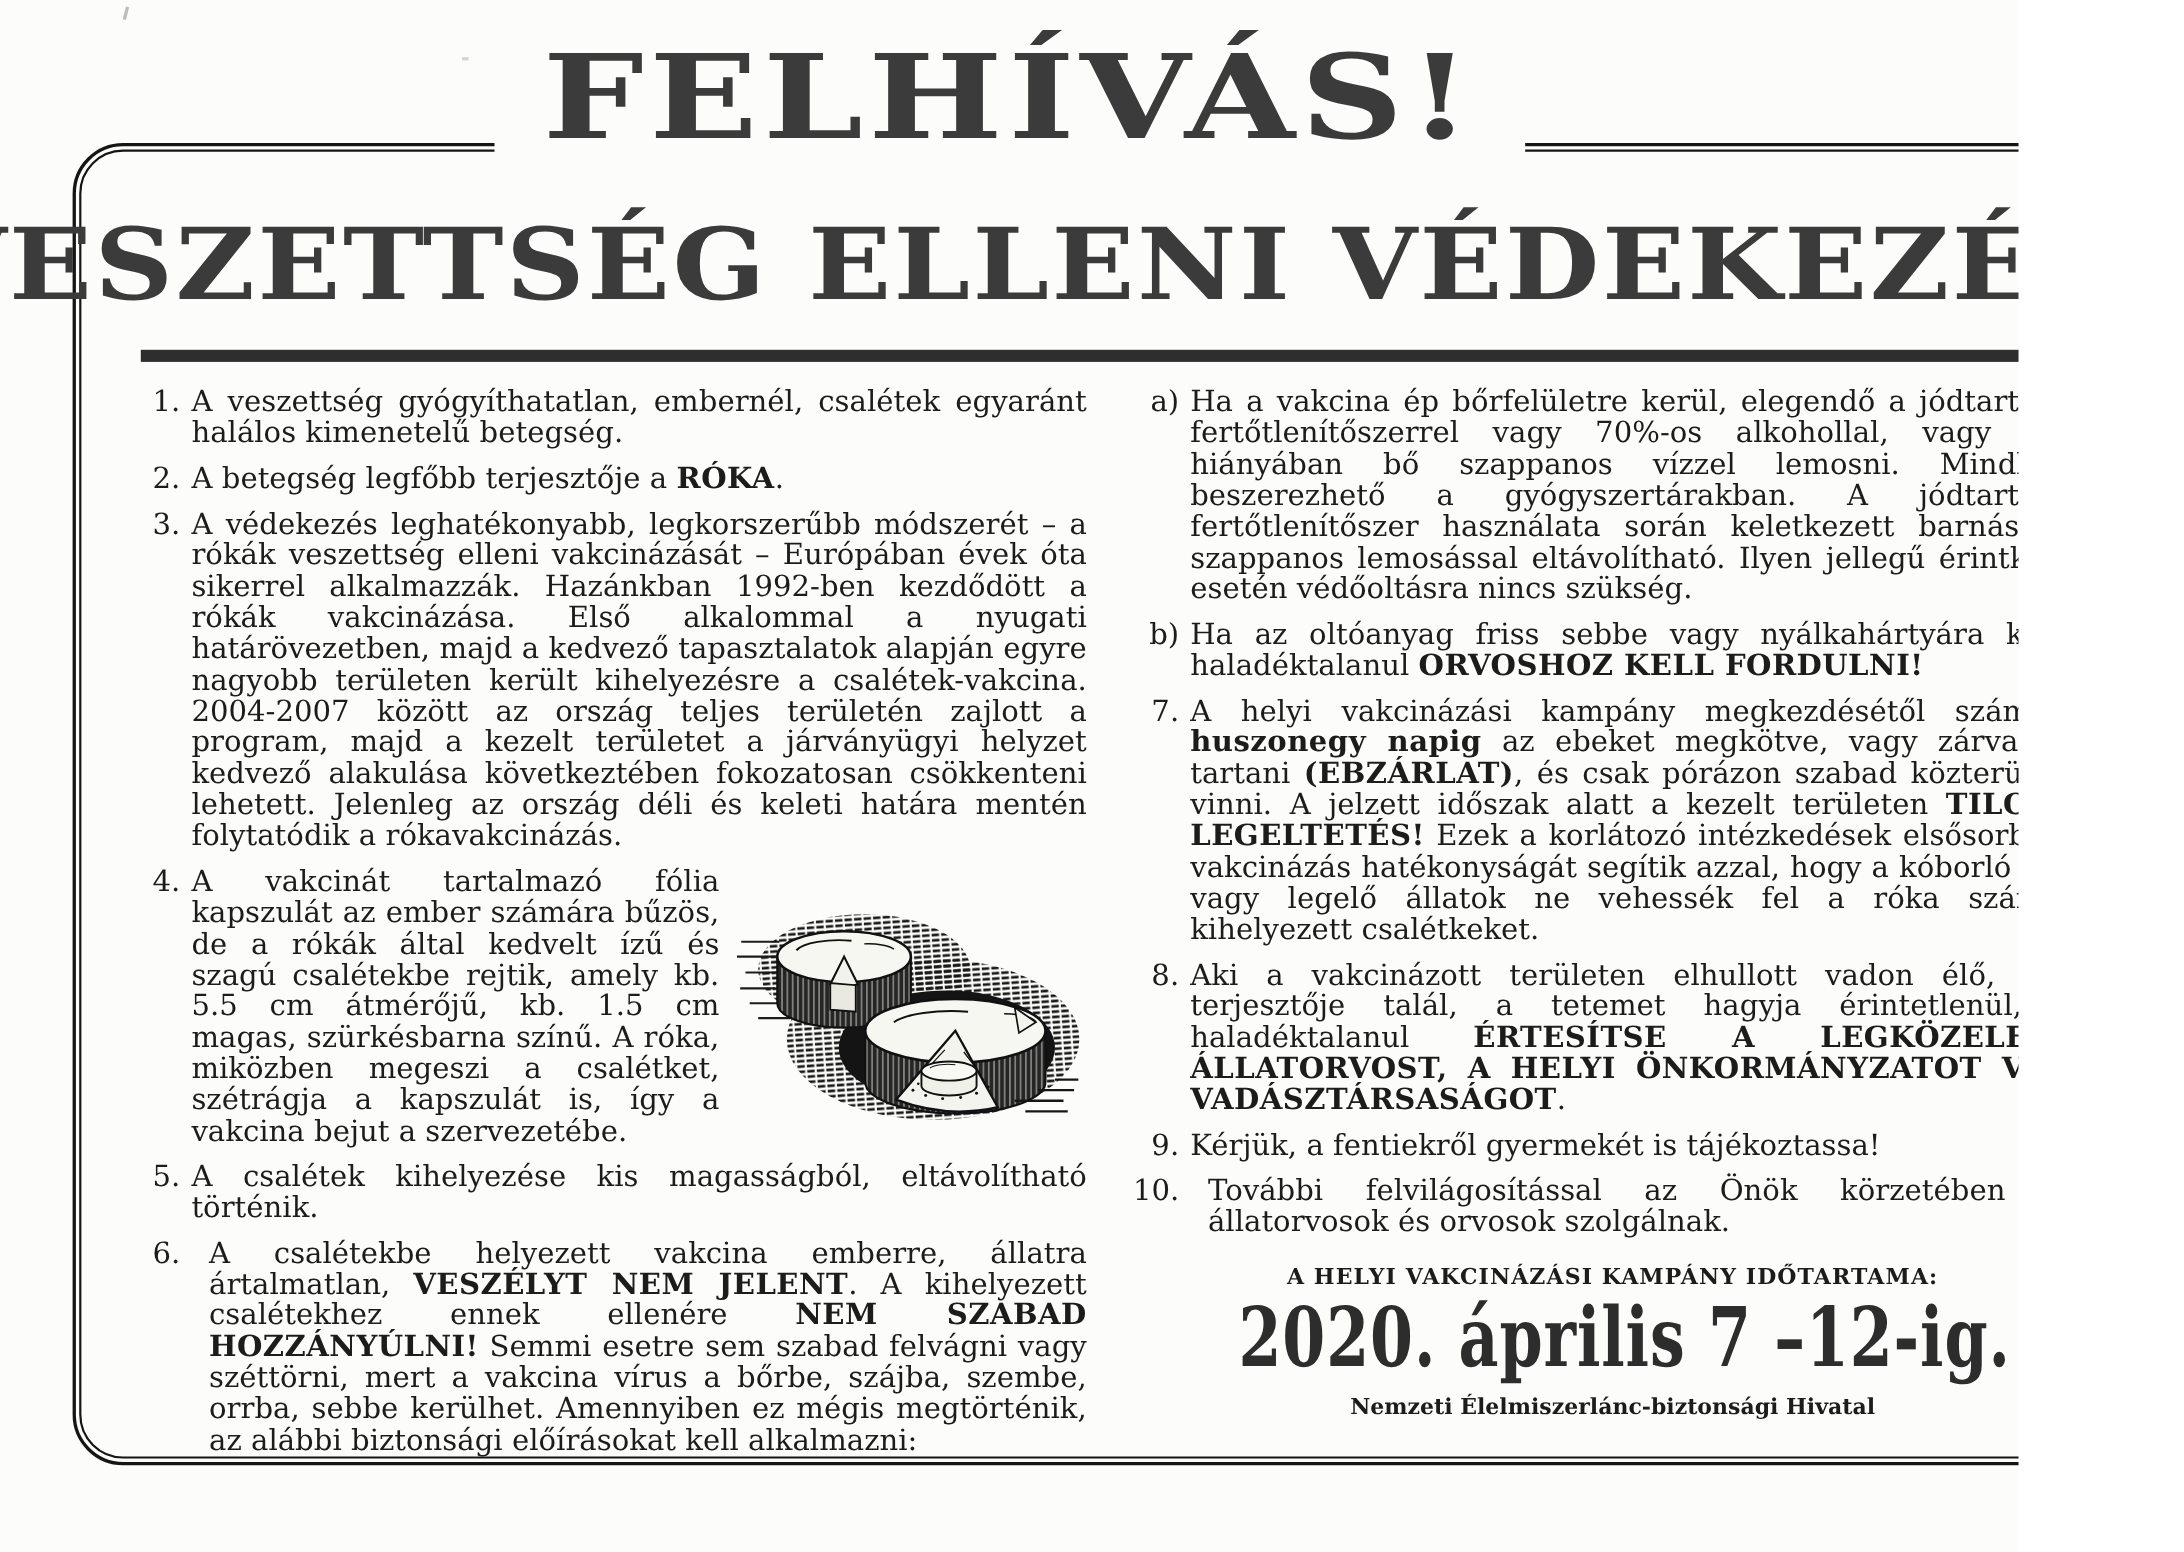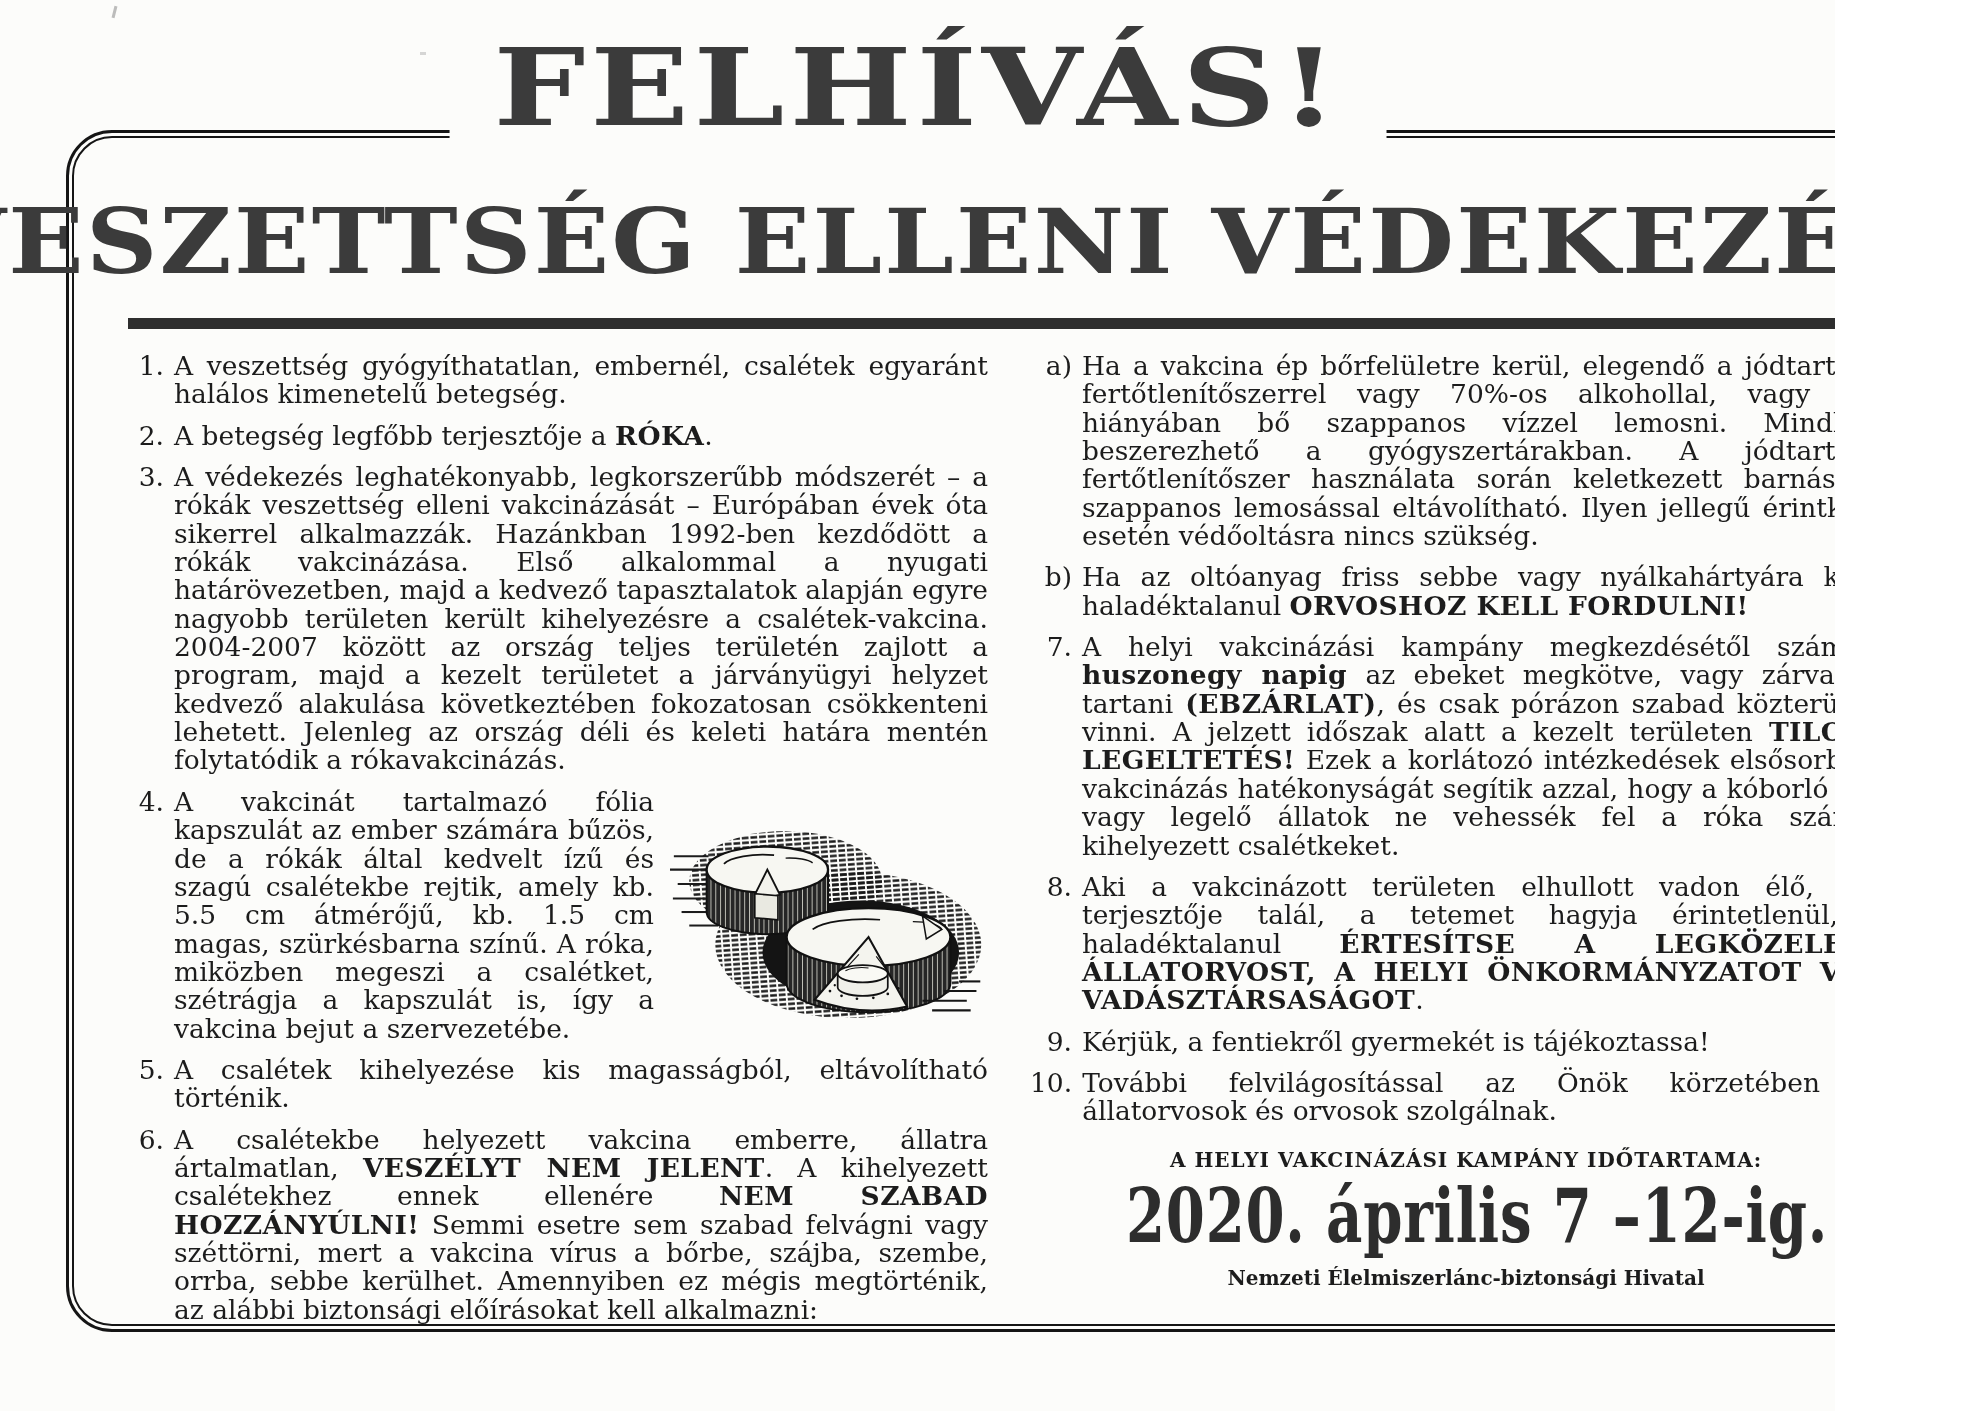--- a/index.html
+++ b/index.html
@@ -35,21 +35,21 @@
   .rule { position:absolute; top:318px; left:128px; width:1772px; height:11px; background:#2e2e2e; z-index:2; }
 
   .columns {
     position:absolute; top:352px; left:122px; width:1780px;
     display:flex; gap:42px; z-index:2;
   }
   .col { font-size:26.5px; line-height:1.07; text-align:justify; }
   .col-left  { width:866px; }
   .col-right { width:872px; }
   .item { display:flex; margin-bottom:13px; }
-  .item:last-child { margin-bottom:0; }
+  .item:last-child { margin-bottom:0;gap:16px; }
   .marker { flex:0 0 52px; text-align:right; padding-right:10px; box-sizing:border-box; white-space:nowrap; }
   .body { flex:1; display:flow-root; }
   .body strong { letter-spacing:0.4px; }
 
   .illustration {
     float:right; width:318px; height:246px;
     margin:2px 0 6px 16px;
   }
 
   .campaign { margin-top:24px; text-align:center; }

